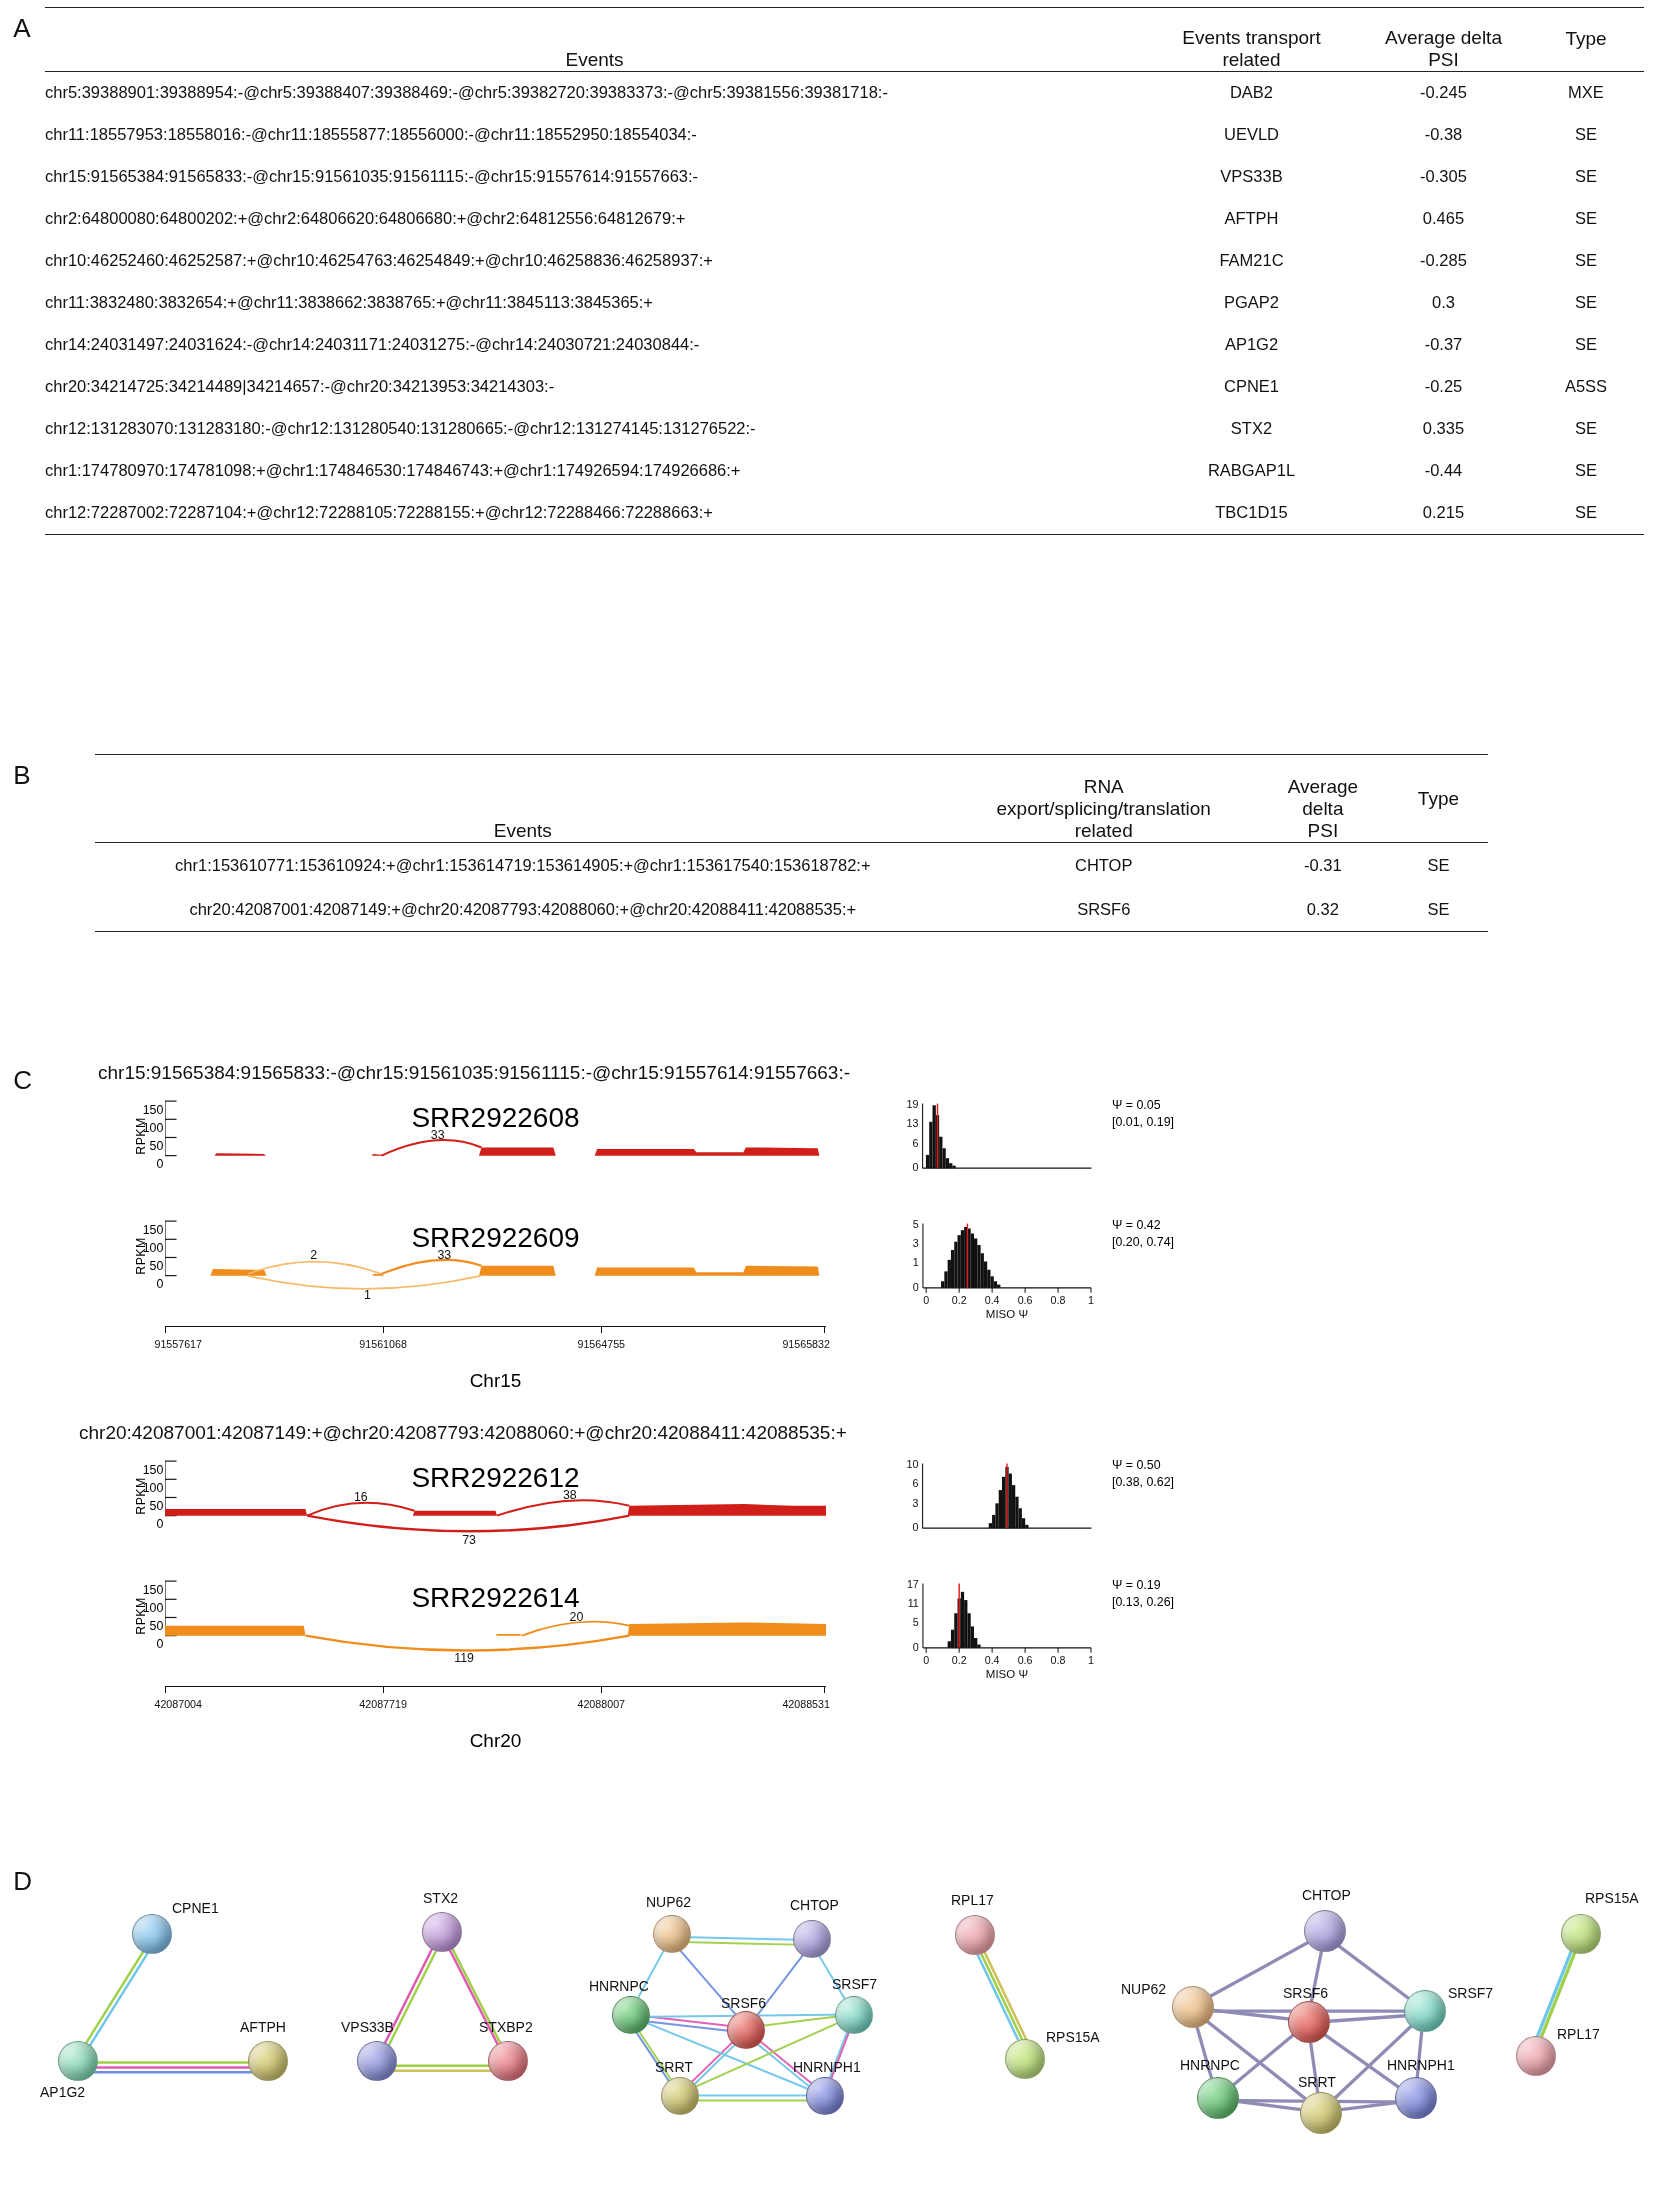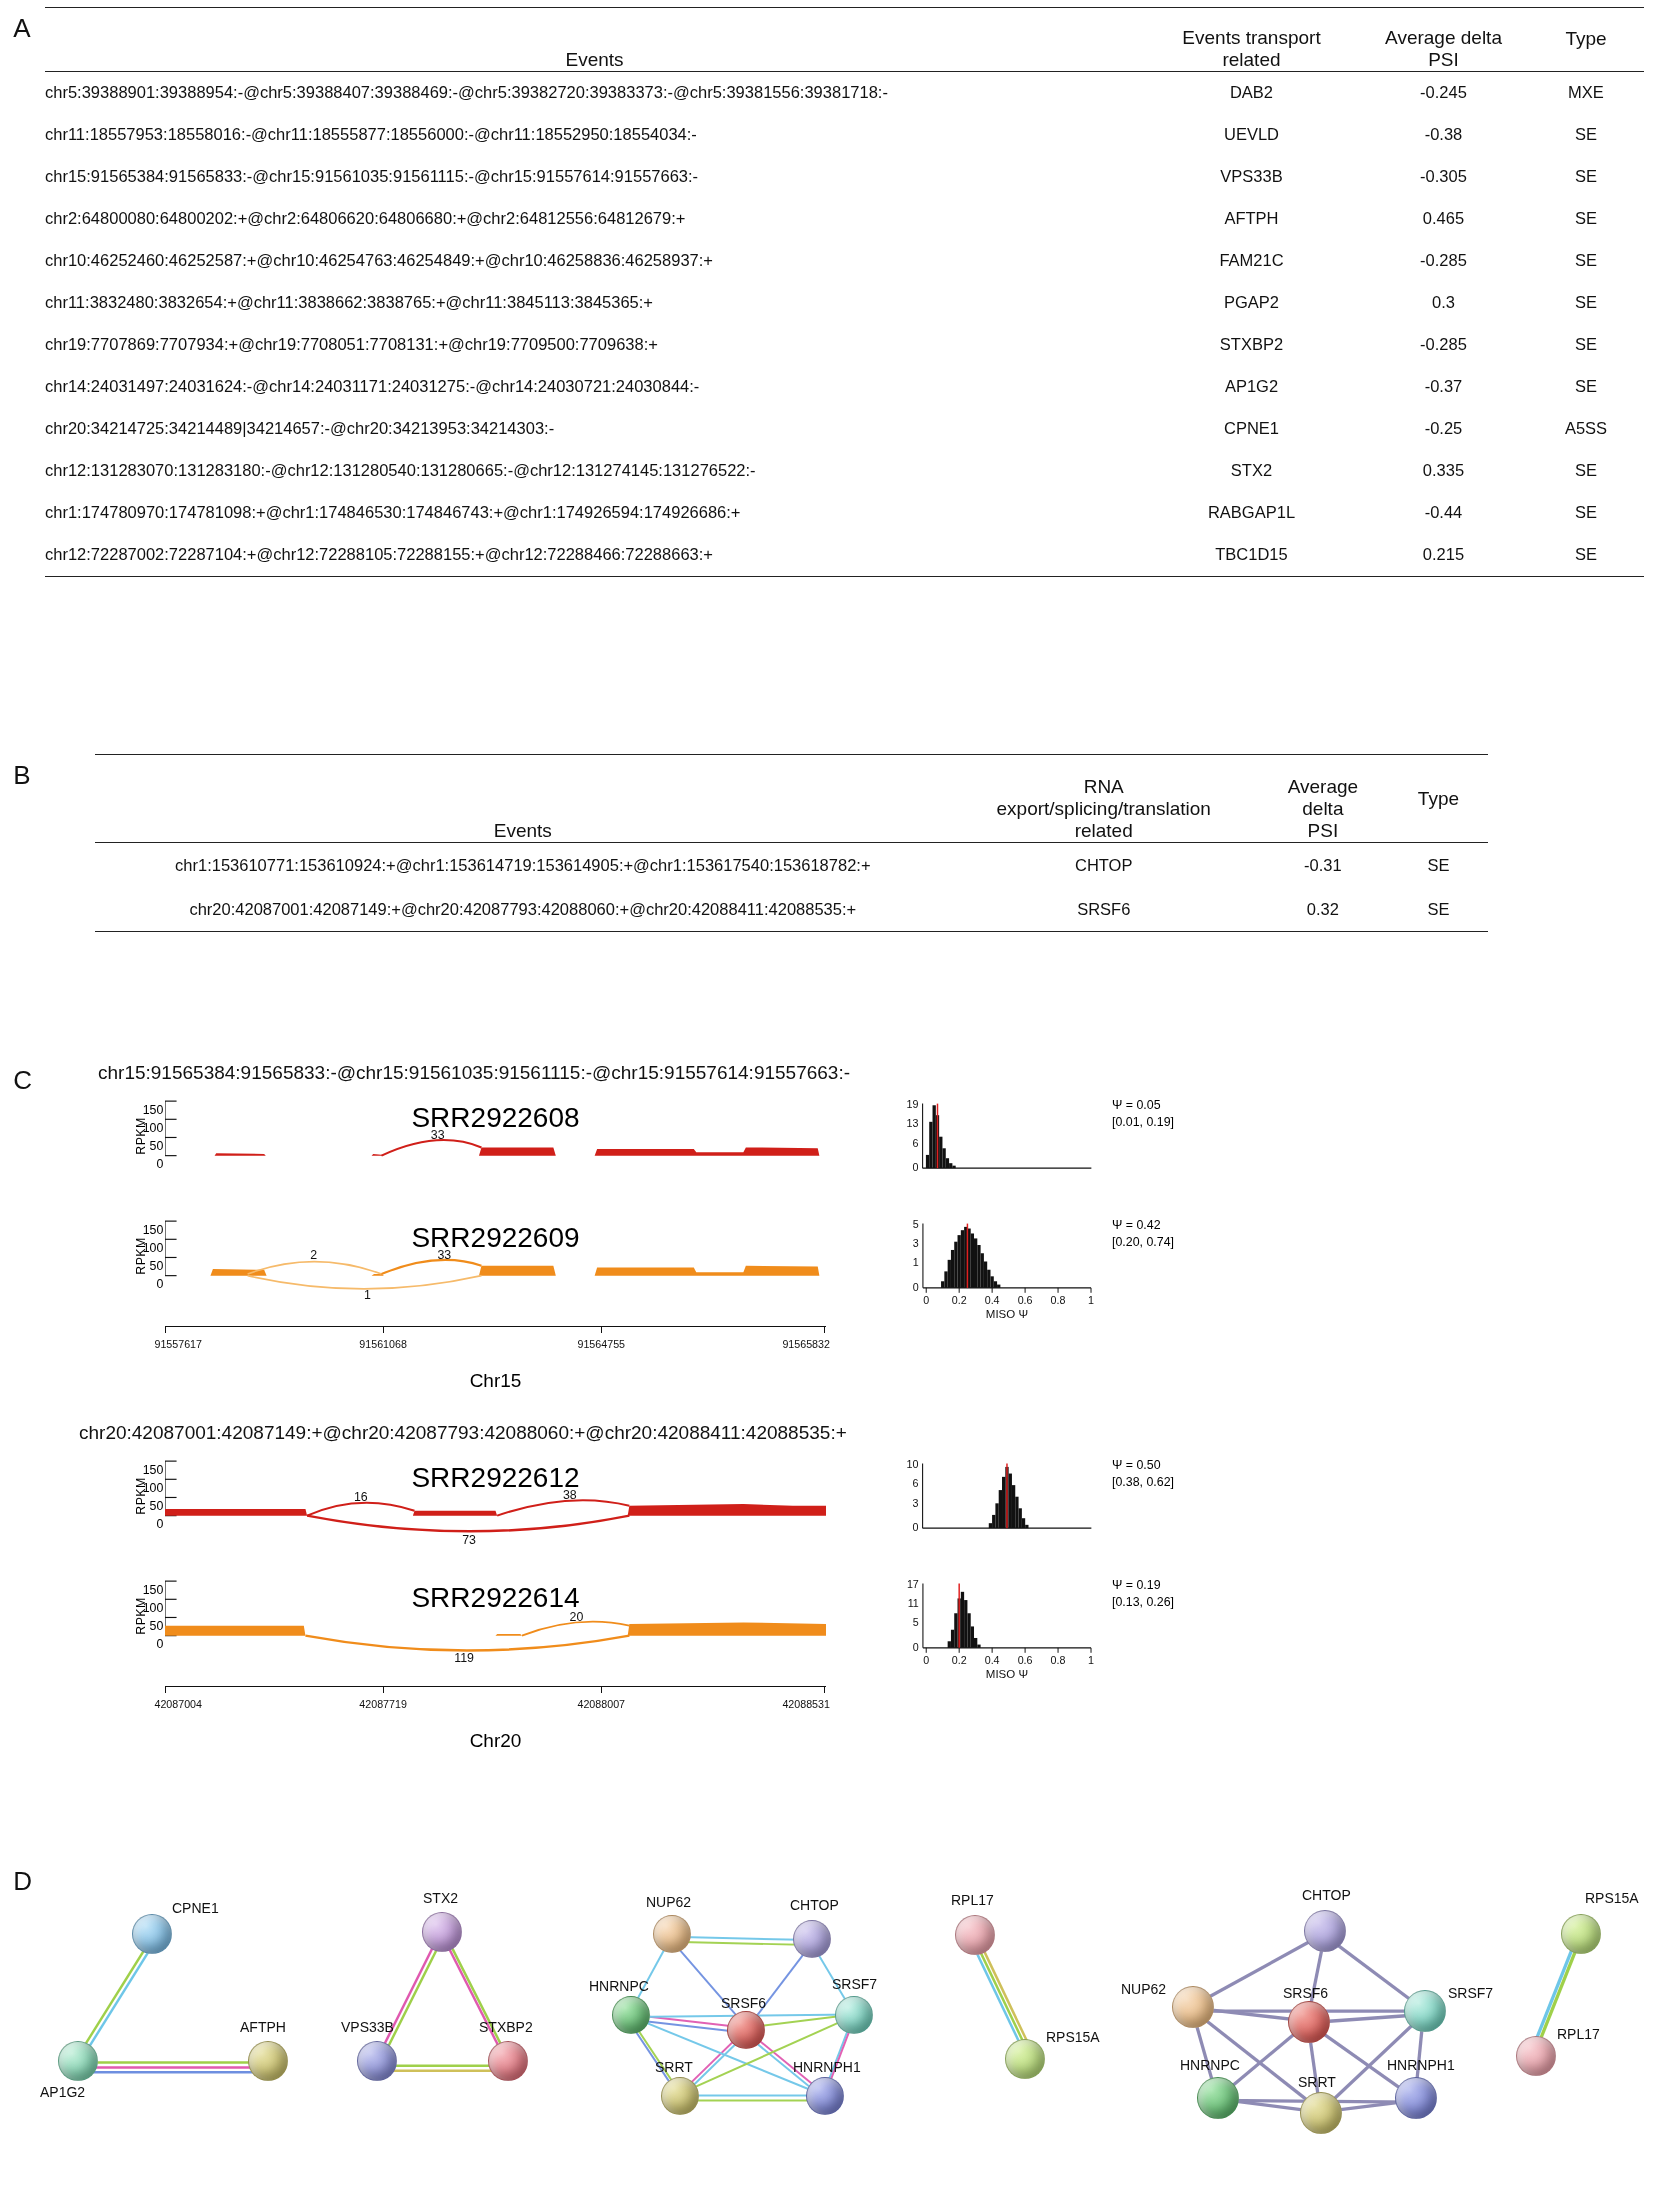--- a/index.html
+++ b/index.html
@@ -190,26 +190,20 @@
       <tr>
         <td class="celll">chr10:46252460:46252587:+@chr10:46254763:46254849:+@chr10:46258836:46258937:+</td>
         <td class="cellc">FAM21C</td>
         <td class="cellc">-0.285</td>
         <td class="cellc">SE</td>
       </tr>
       <tr>
         <td class="celll">chr11:3832480:3832654:+@chr11:3838662:3838765:+@chr11:3845113:3845365:+</td>
         <td class="cellc">PGAP2</td>
         <td class="cellc">0.3</td>
-        <td class="cellc">SE</td>
-      </tr>
-      <tr>
-        <td class="celll">chr19:7707869:7707934:+@chr19:7708051:7708131:+@chr19:7709500:7709638:+</td>
-        <td class="cellc">STXBP2</td>
-        <td class="cellc">-0.285</td>
         <td class="cellc">SE</td>
       </tr>
       <tr>
         <td class="celll">chr14:24031497:24031624:-@chr14:24031171:24031275:-@chr14:24030721:24030844:-</td>
         <td class="cellc">AP1G2</td>
         <td class="cellc">-0.37</td>
         <td class="cellc">SE</td>
       </tr>
       <tr>
         <td class="celll">chr20:34214725:34214489|34214657:-@chr20:34213953:34214303:-</td>

